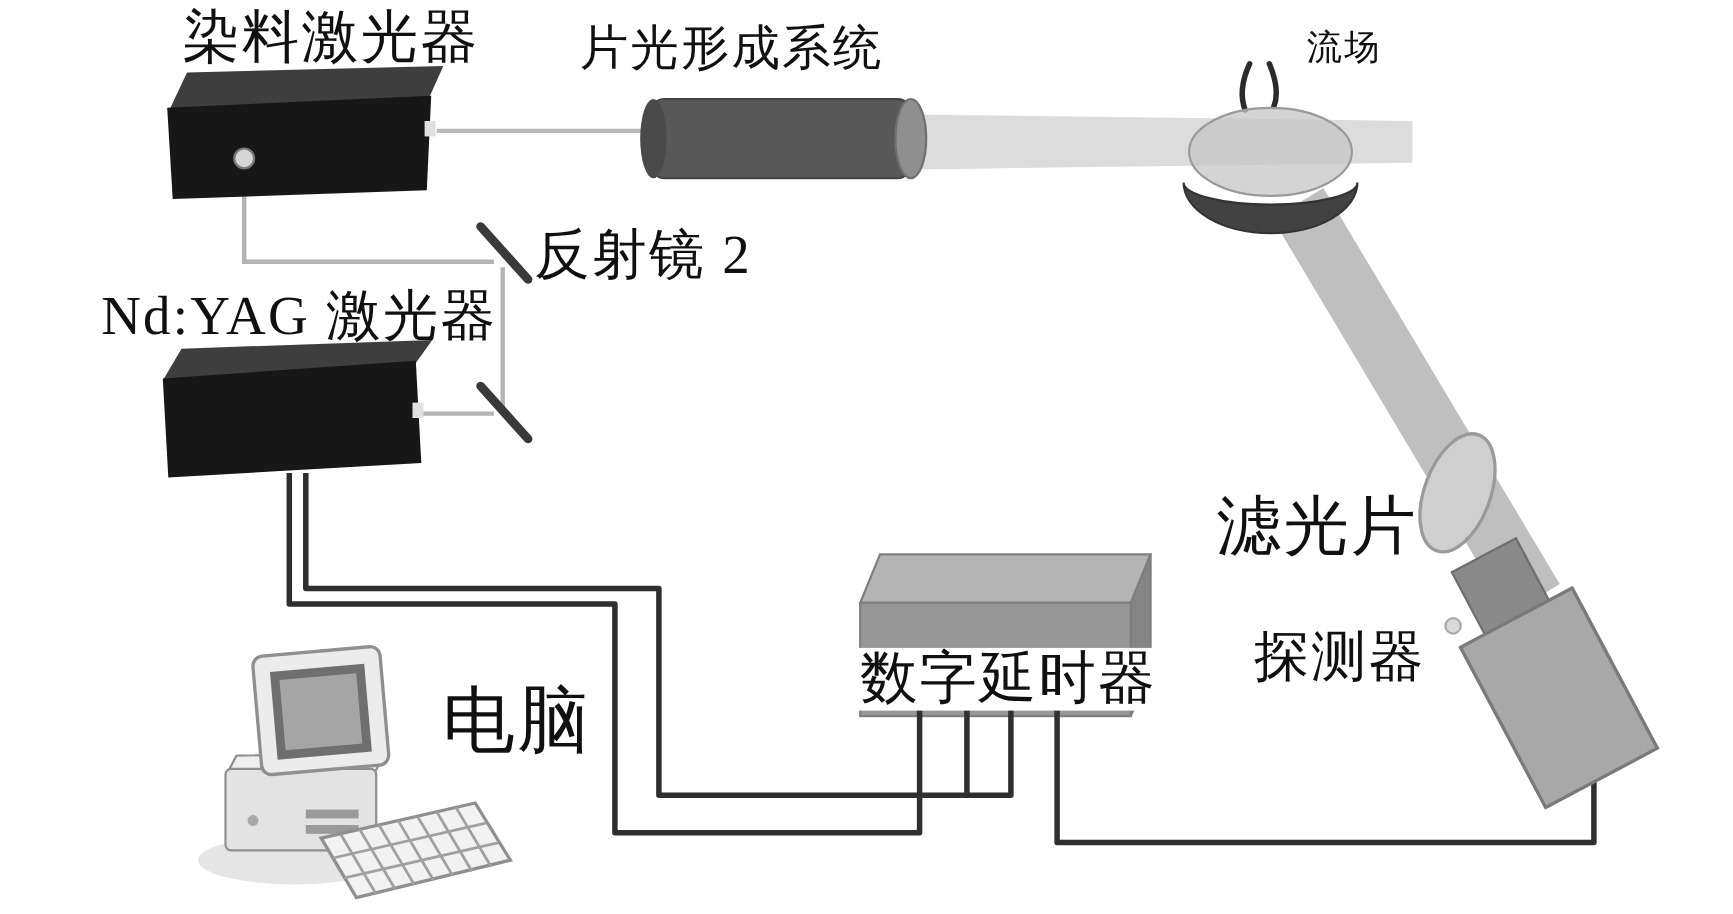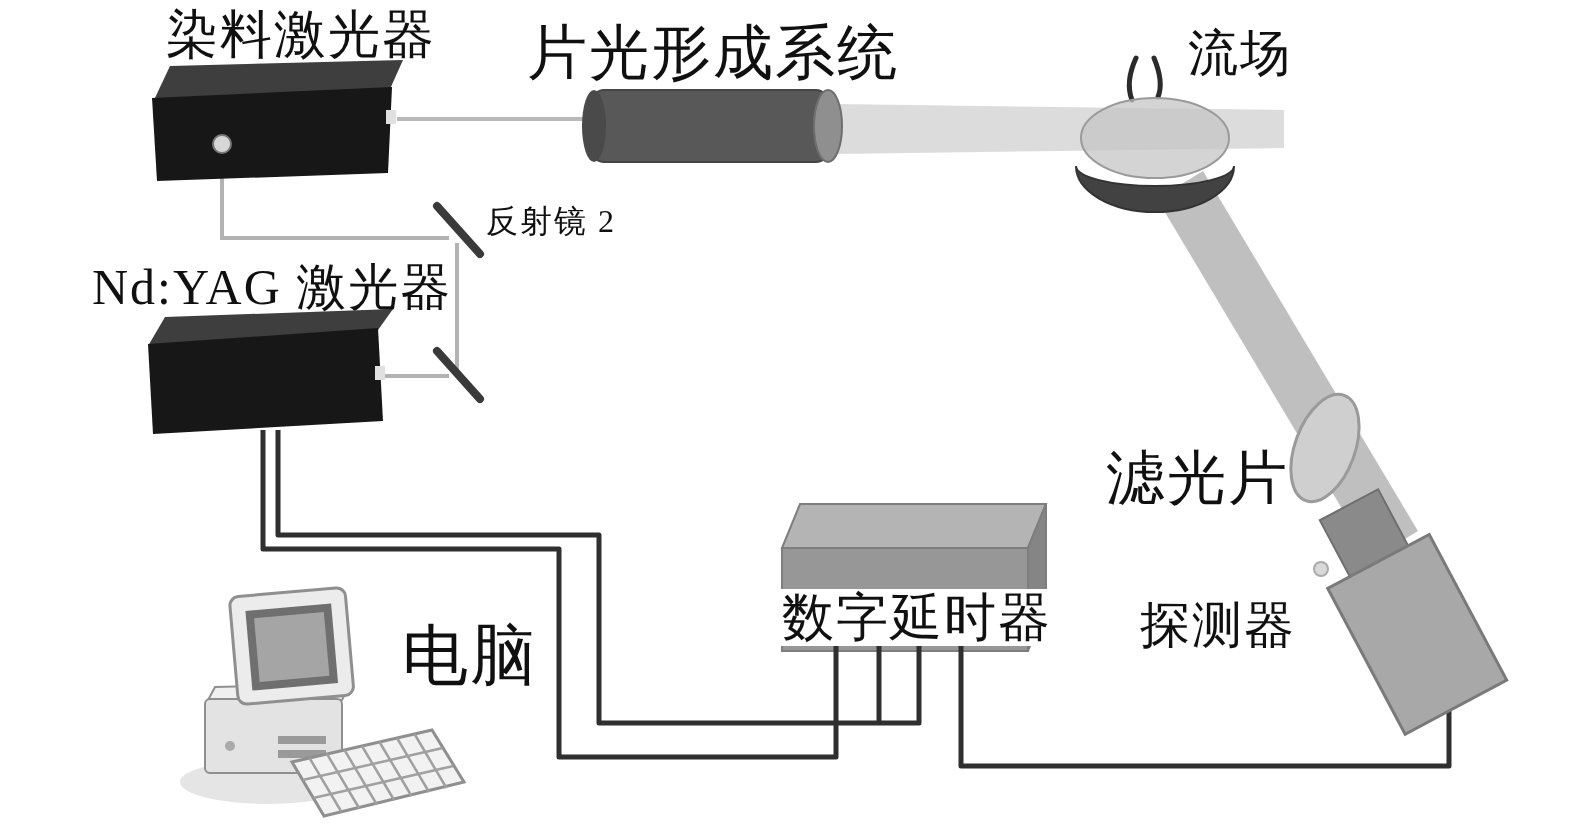--- a/index.html
+++ b/index.html
@@ -131,22 +131,22 @@
           <line x1="397" y1="738" x2="429" y2="792"></line>
           <line x1="414.5" y1="734" x2="446.5" y2="788"></line>
           <line x1="302.7" y1="780" x2="442.7" y2="748"></line>
           <line x1="313.3" y1="798" x2="453.3" y2="766"></line>
         </g>
       </g>
     </g>
   </svg>
 
   <span class="lbl" style="left:166px; top:6px;   font-size:52px;">染料激光器</span>
-  <span class="lbl" style="left:527px; top:20px;  font-size:60px;">片光形成系统</span>
-  <span class="lbl" style="left:1188px;top:26px;  font-size:50px;">流场</span>
-  <span class="lbl" style="left:486px; top:204px; font-size:32px;">反射镜 2</span>
+  <span class="lbl" style="left:527px; top:20px;  font-size:44px;">片光形成系统</span>
+  <span class="lbl" style="left:1188px;top:26px;  font-size:32px;">流场</span>
+  <span class="lbl" style="left:486px; top:204px; font-size:50px;">反射镜 2</span>
   <span class="lbl" style="left:72px;  top:260px; font-size:50px;margin-left:20px;">Nd:YAG 激光器</span>
   <span class="lbl" style="left:1106px;top:446px; font-size:59px;">滤光片</span>
   <span class="lbl hl" style="left:774px; top:546px; font-size:52px;margin-top:43px;">数字延时器</span>
-  <span class="lbl" style="left:1140px;top:570px; font-size:50px;margin-top:28px;">探测器</span>
+  <span class="lbl" style="left:1140px;top:570px; font-size:50px;">探测器</span>
   <span class="lbl" style="left:402px; top:620px; font-size:66px;">电脑</span>
 
 </div>
 
 </body></html>

